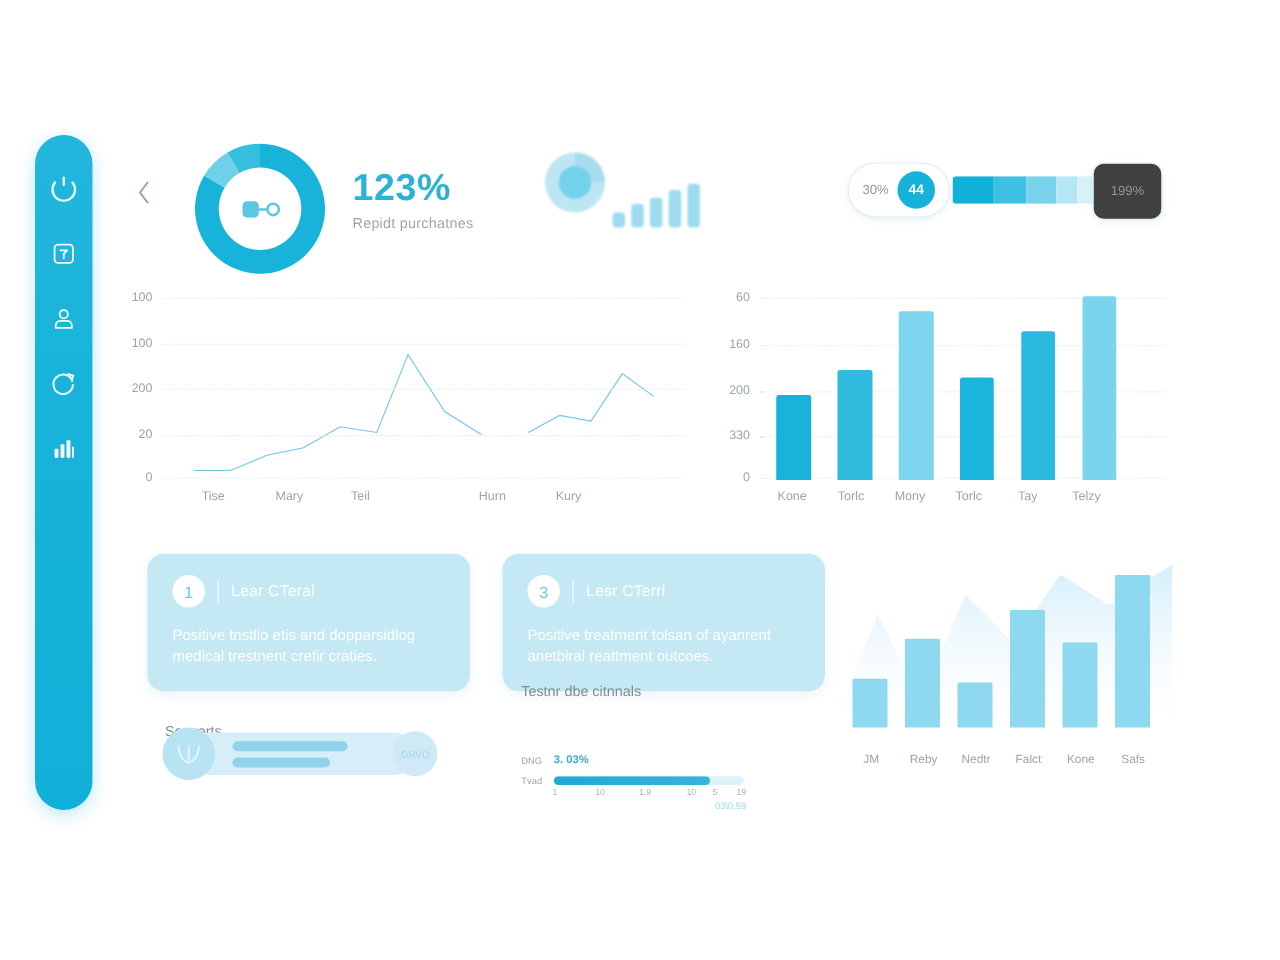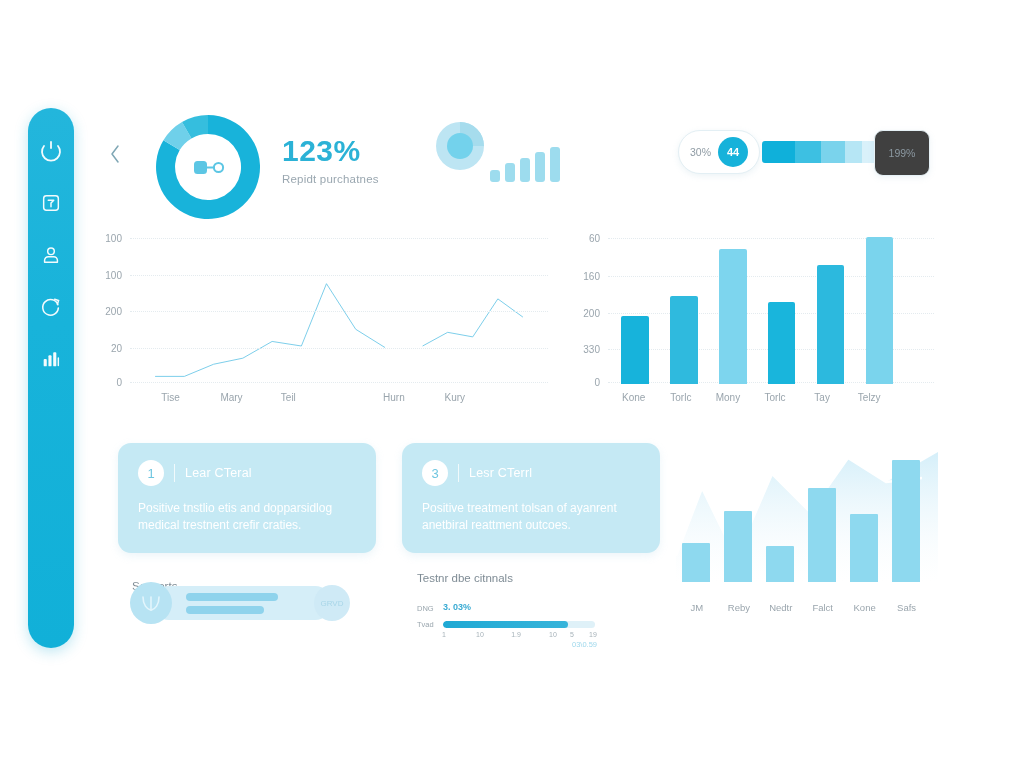--- a/index.html
+++ b/index.html
@@ -337,21 +337,21 @@
     left: 56px;
     height: 8px;
     border-radius: 4px;
     background: #8fd3ec;
   }
 
   
   .mini-stats-title {
     position: absolute;
     left: 417px;
-    top: 572px;
+    top: 548px;
     font-size: 11.5px;
     color: #7f8c95;
     filter: blur(0.4px);
     text-align: right;
   }
   .mini-stats {
     position: absolute;
     left: 417px;
     top: 602px;
     width: 180px;

